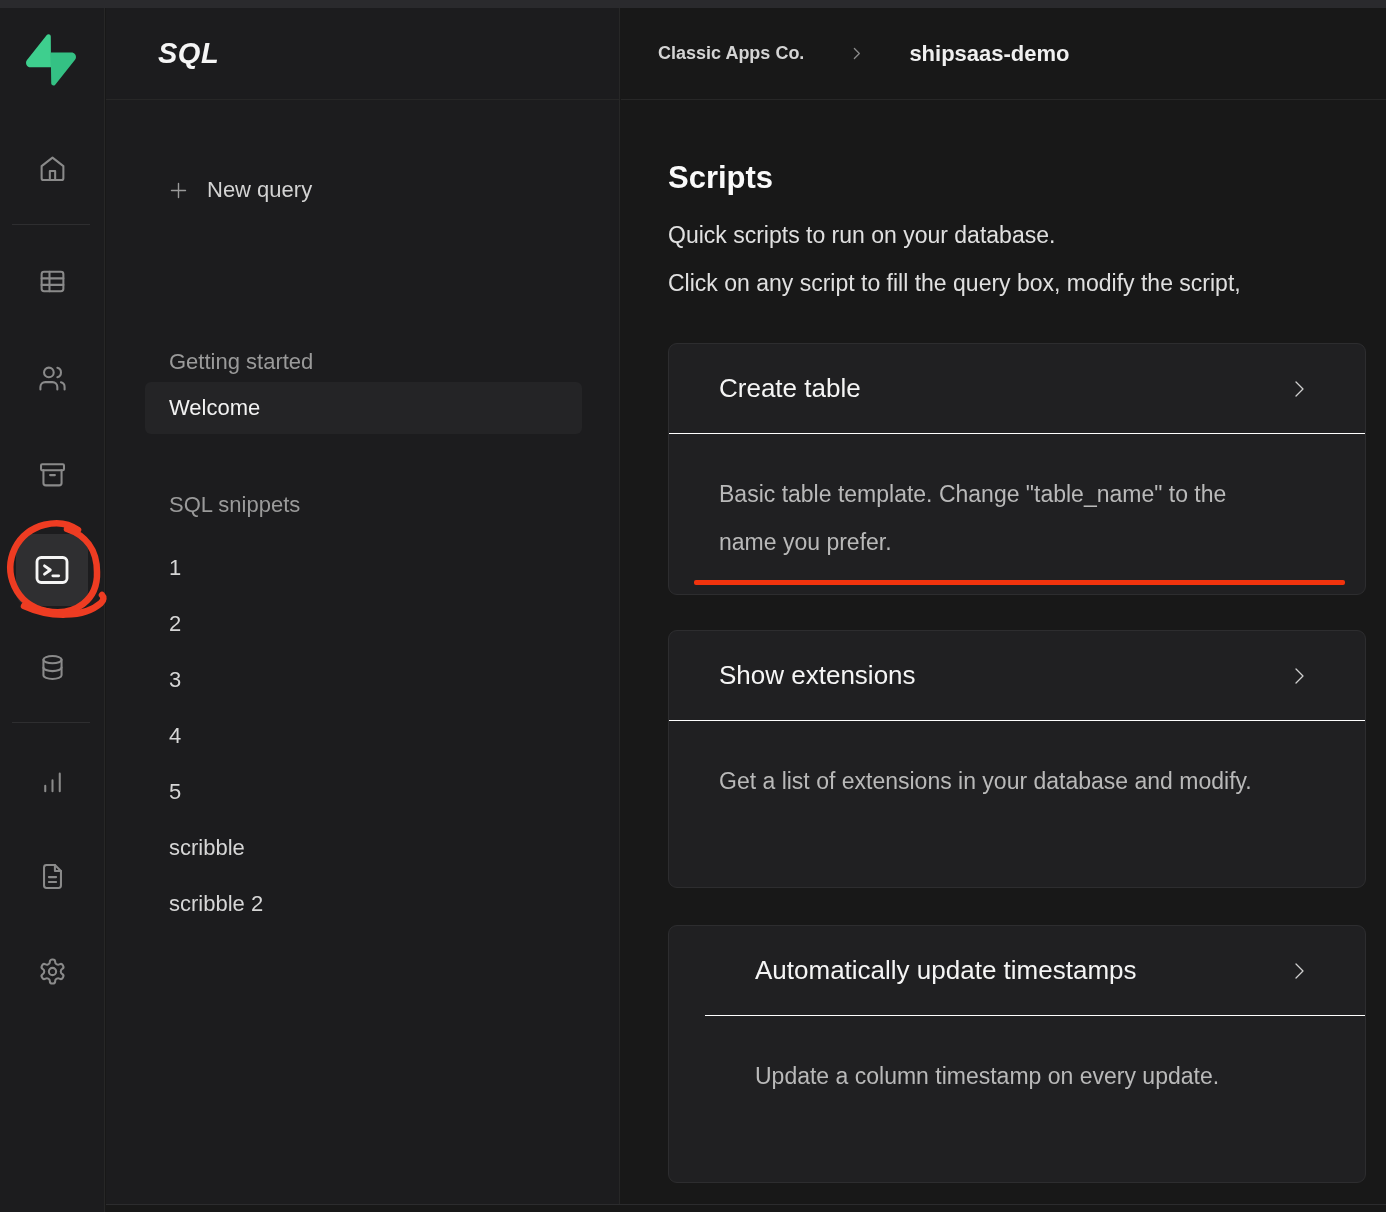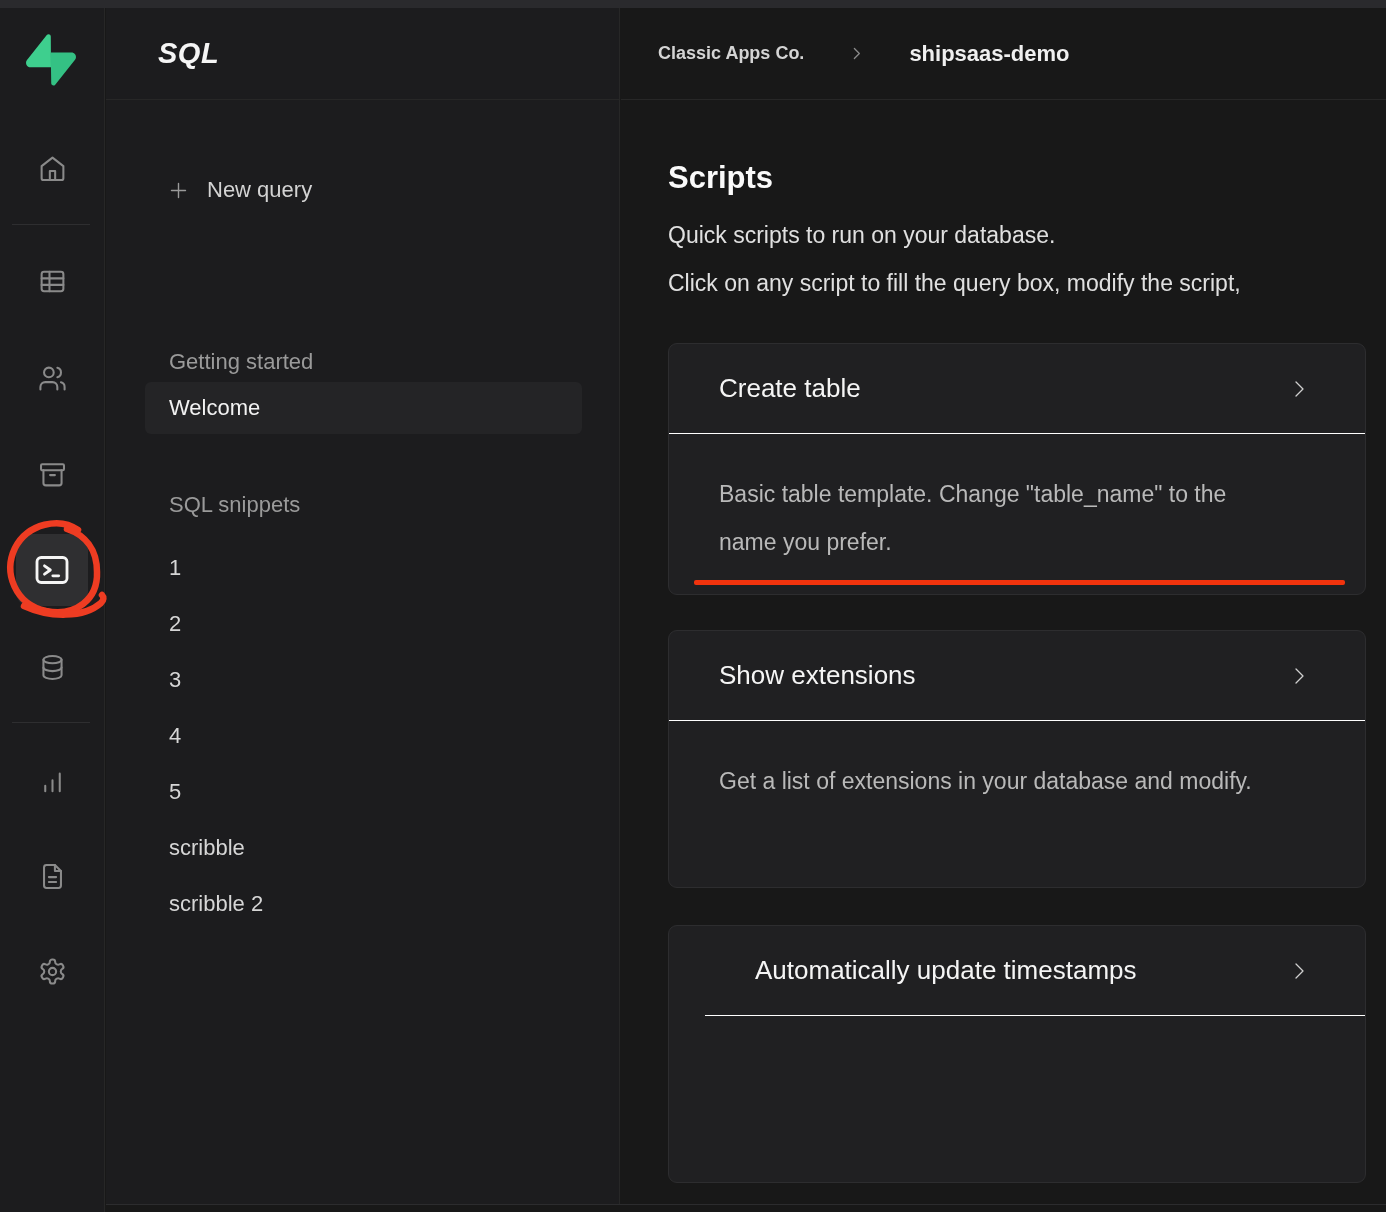--- a/index.html
+++ b/index.html
@@ -263,17 +263,20 @@
       </div>
     </div>
 
     <div class="card card3">
       <div class="card-head">
         <span class="card-title">Automatically update timestamps</span>
         <svg viewBox="0 0 24 24">
             <path d="M9 5l7 7-7 7"></path>
           </svg>
       </div>
+      <div class="card-body">
+        <p class="card-desc">Update a column timestamp on every update.</p>
+      </div>
     </div>
   </section>
 
   <div class="footer-line"></div>
 </div>
 
 </body></html>

